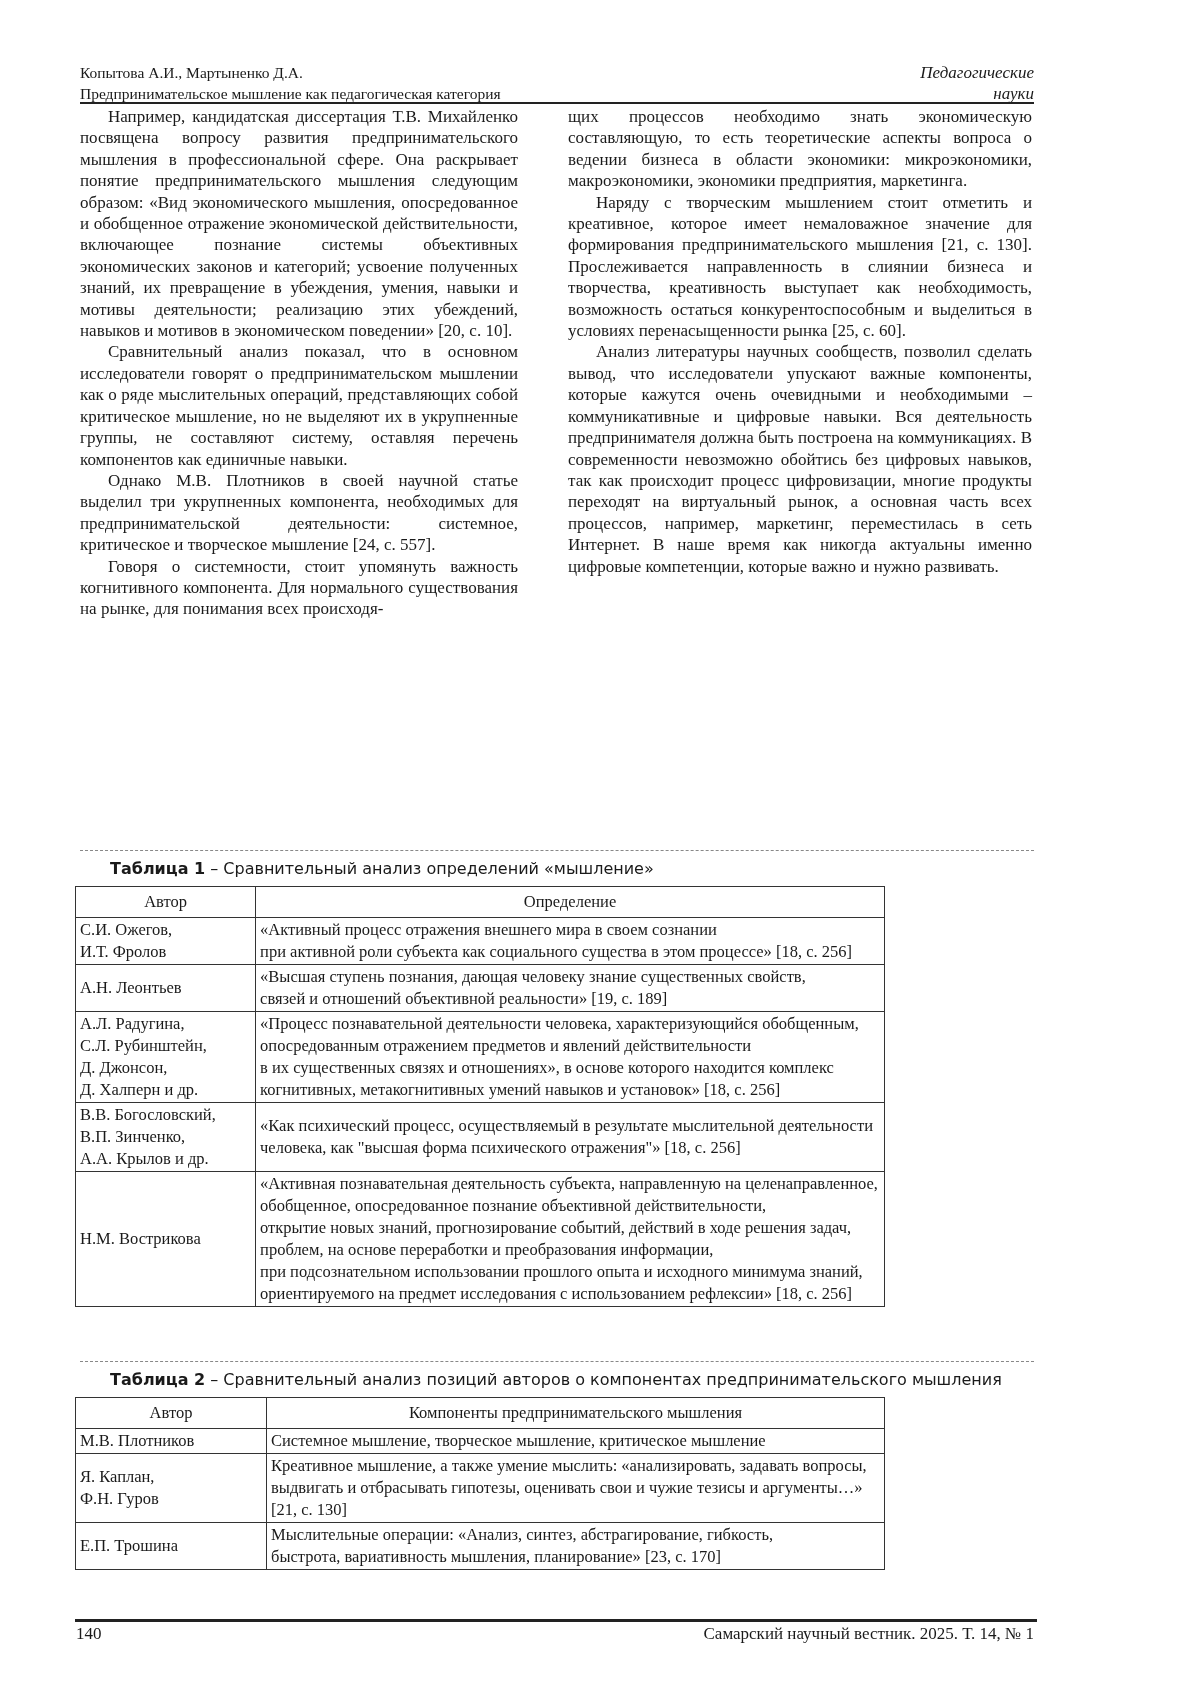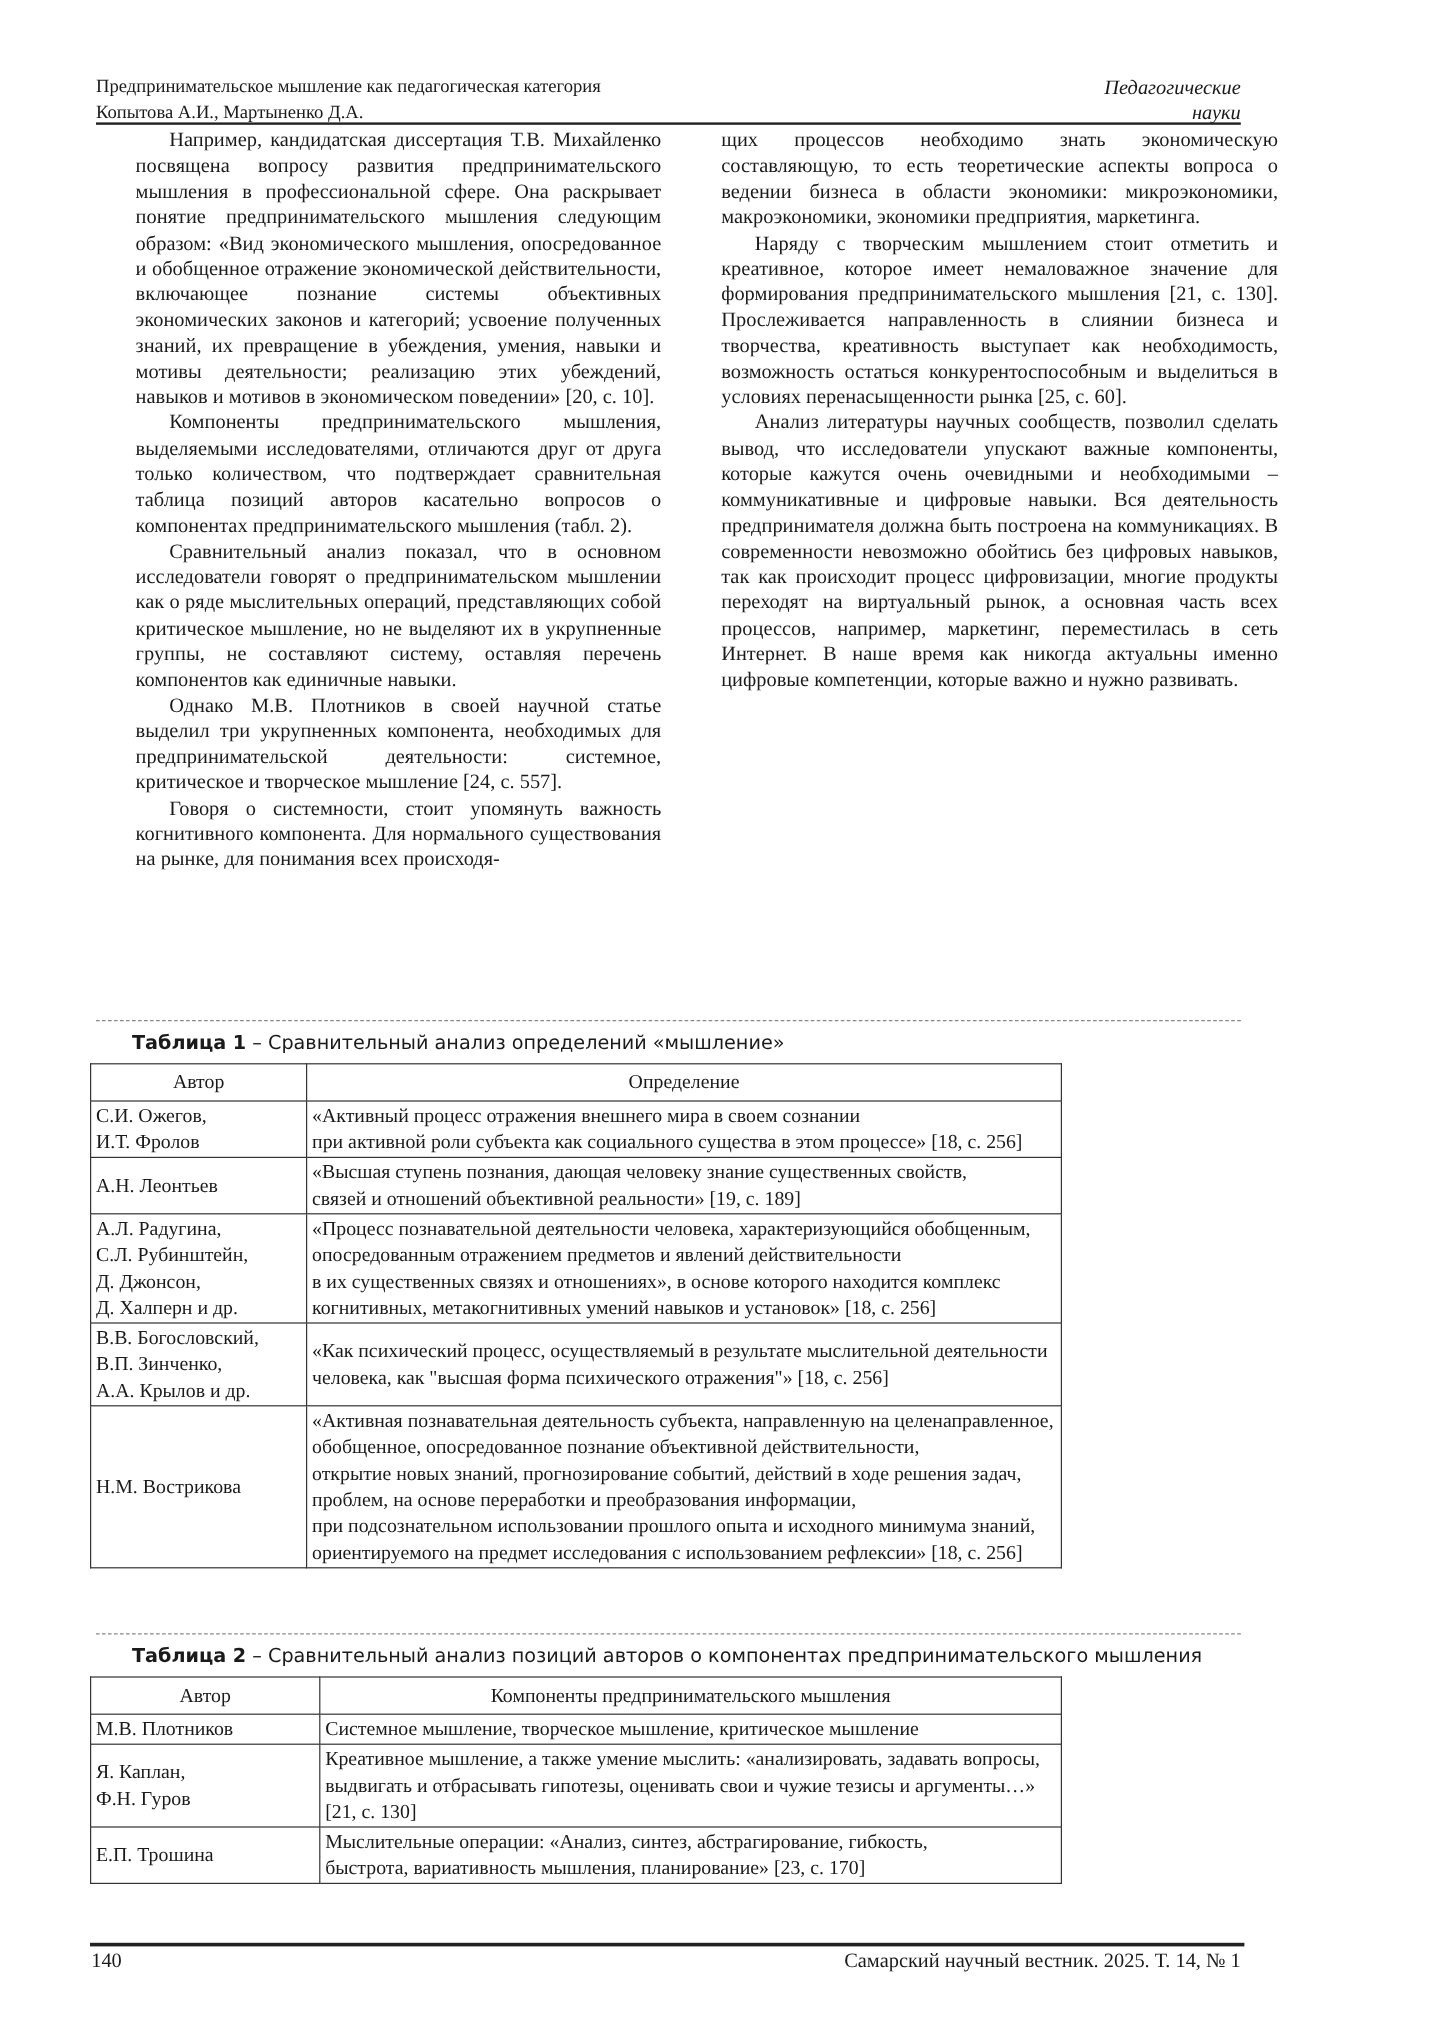--- a/index.html
+++ b/index.html
@@ -10,21 +10,21 @@
   .page { position: absolute; left: 80px; top: 0; width: 954px; }
 
   
   .hdr { position: absolute; top: 62px; left: 0; width: 954px; height: 44px; }
   .hdr-left { position: absolute; left: 0; top: 0; font-size: 15.5px; line-height: 21px; }
   .hdr-left div { white-space: nowrap; }
   .hdr-right { position: absolute; right: 0; top: 0; text-align: right; font-style: italic; font-size: 17px; line-height: 21px; }
   .hdr-rule { position: absolute; left: 0; top: 102px; width: 954px; height: 2px; background: #222; }
 
   
-  .col { position: absolute; top: 106px; width: 438px; font-size: 17px; line-height: 21.4px; text-align: justify; hyphens: manual; margin-left: 33px; }
+  .col { position: absolute; top: 106px; width: 438px; font-size: 17px; line-height: 21.4px; text-align: justify; hyphens: manual; }
   .col-left { left: 0; }
   .col-right { left: 488px; width: 464px; }
   .col p { margin: 0; text-indent: 28px; }
   .col p.cont { text-indent: 0; }
 
   
   .sep { position: absolute; left: 0; width: 954px; height: 0; border-top: 1px dashed #888; }
 
   
   .tcap { position: absolute; left: 30px; font-family: "DejaVu Sans", "Liberation Sans", sans-serif; font-size: 16px; white-space: nowrap; }
@@ -43,33 +43,32 @@
   .ftr-left { position: absolute; left: -4px; top: 0; }
   .ftr-right { position: absolute; right: 0; top: 0; white-space: nowrap; }
 </style>
 </head>
 <body>
 
 <div class="page">
 
   <div class="hdr">
     <div class="hdr-left">
+      <div>Копытова А.И., Мартыненко Д.А.</div>
       <div>Предпринимательское мышление как педагогическая категория</div>
-      <div>Копытова А.И., Мартыненко Д.А.</div>
     </div>
     <div class="hdr-right">
       <div>Педагогические</div>
       <div>науки</div>
     </div>
   </div>
   <div class="hdr-rule"></div>
 
   <div class="col col-left">
     <p>Например, кандидатская диссертация Т.В. Михайленко посвящена вопросу развития предпринимательского мышления в профессиональной сфере. Она раскрывает понятие предпринимательского мышления следующим образом: «Вид экономического мышления, опосредованное и обобщенное отражение экономической действительности, включающее познание системы объективных экономических законов и категорий; усвоение полученных знаний, их превращение в убеждения, умения, навыки и мотивы деятельности; реализацию этих убеждений, навыков и мотивов в экономическом поведении» [20, с. 10].</p>
-    <p>Компоненты предпринимательского мышления, выделяемыми исследователями, отличаются друг от друга только количеством, что подтверждает сравнительная таблица позиций авторов касательно вопросов о компонентах предпринимательского мышления (табл. 2).</p>
     <p>Сравнительный анализ показал, что в основном исследователи говорят о предпринимательском мышлении как о ряде мыслительных операций, представляющих собой критическое мышление, но не выделяют их в укрупненные группы, не составляют систему, оставляя перечень компонентов как единичные навыки.</p>
     <p>Однако М.В. Плотников в своей научной статье выделил три укрупненных компонента, необходимых для предпринимательской деятельности: системное, критическое и творческое мышление [24, с. 557].</p>
     <p>Говоря о системности, стоит упомянуть важность когнитивного компонента. Для нормального существования на рынке, для понимания всех происходя-</p>
   </div>
 
   <div class="col col-right">
     <p class="cont">щих процессов необходимо знать экономическую составляющую, то есть теоретические аспекты вопроса о ведении бизнеса в области экономики: микроэкономики, макроэкономики, экономики предприятия, маркетинга.</p>
     <p>Наряду с творческим мышлением стоит отметить и креативное, которое имеет немаловажное значение для формирования предпринимательского мышления [21, с. 130]. Прослеживается направленность в слиянии бизнеса и творчества, креативность выступает как необходимость, возможность остаться конкурентоспособным и выделиться в условиях перенасыщенности рынка [25, с. 60].</p>
     <p>Анализ литературы научных сообществ, позволил сделать вывод, что исследователи упускают важные компоненты, которые кажутся очень очевидными и необходимыми – коммуникативные и цифровые навыки. Вся деятельность предпринимателя должна быть построена на коммуникациях. В современности невозможно обойтись без цифровых навыков, так как происходит процесс цифровизации, многие продукты переходят на виртуальный рынок, а основная часть всех процессов, например, маркетинг, переместилась в сеть Интернет. В наше время как никогда актуальны именно цифровые компетенции, которые важно и нужно развивать.</p>
   </div>

